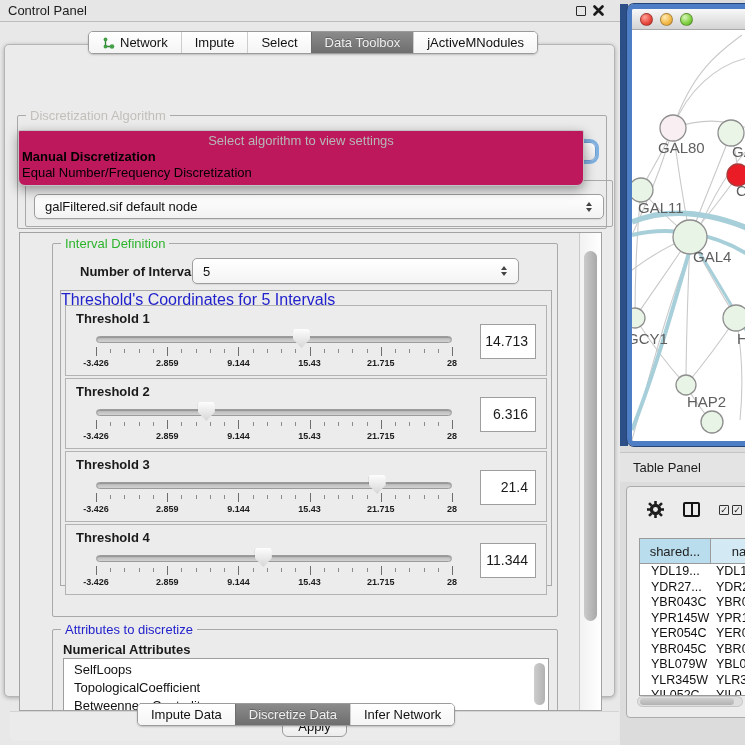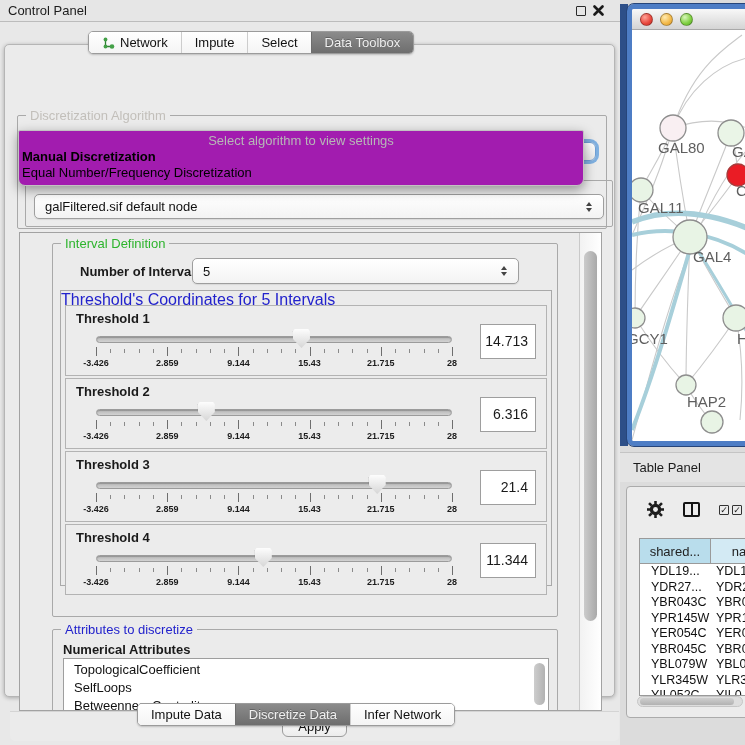--- a/index.html
+++ b/index.html
@@ -44,21 +44,21 @@
   .spin{display:flex;flex-direction:column;align-items:center;gap:2px;padding-right:11px;}
   .spin i{display:block;width:0;height:0;border-left:3.5px solid transparent;border-right:3.5px solid transparent;}
   .spin .up{border-bottom:4.5px solid #444;}
   .spin .dn{border-top:4.5px solid #444;}
   #td-combo{left:8px;top:13px;right:8px;height:25px;}
 
   
   #combo-focus{position:absolute;left:556px;top:97px;width:35px;height:19px;border-radius:6px;background:linear-gradient(#ffffff,#e6e6e6);border:1px solid #6fa0d4;box-shadow:0 0 0 3px var(--focus-ring);z-index:9;}
 
   
-  #algo-popup{position:absolute;left:13px;top:85px;width:566px;z-index:10;background:#a21caf;border:1px solid #c2c2c2;border-radius:2px 2px 7px 7px;box-shadow:0 4px 12px rgba(0,0,0,.38);padding:2px 0 4px 0;}
+  #algo-popup{position:absolute;left:13px;top:85px;width:566px;z-index:10;background:#be185d;border:1px solid #c2c2c2;border-radius:2px 2px 7px 7px;box-shadow:0 4px 12px rgba(0,0,0,.38);padding:2px 0 4px 0;}
   #algo-popup .hint{font-size:13px;color:#b7b7b7;text-align:center;line-height:16px;}
   .popt{font-size:13px;line-height:16px;padding-left:3px;color:#000;}
   .popt.bold{font-weight:bold;}
 
   
   #viewport{position:absolute;left:14px;top:187px;width:583px;height:479px;border:1px solid #a2a2a2;overflow:hidden;background:#ebebeb;}
   #vlane{position:absolute;right:0;top:0;bottom:0;width:22px;background:linear-gradient(to right,#f2f2f2,#ffffff);border-left:1px solid #c9c9c9;}
   #vthumb{position:absolute;left:4px;top:18px;width:13px;height:370px;border-radius:7px;background:linear-gradient(to right,#cbcbcb,#a9a9a9);}
 
   #interval-group{left:32px;top:10px;width:506px;height:374px;}
@@ -339,22 +339,22 @@
             </div>
           </div>
       </div>
     </div>
 
     <div id="attr-group" class="group">
       <span class="gtitle blue">Attributes to discretize</span>
       <span id="attr-label">Numerical Attributes</span>
       <div id="attr-list">
 
-      <div class="attr-item">TopologicalCoefficient</div>
-          <div class="attr-item">SelfLoops</div>
+      <div class="attr-item">SelfLoops</div>
+          <div class="attr-item">TopologicalCoefficient</div>
           <div class="attr-item">BetweennessCentrality</div>
           <div id="attr-scroll"></div>
         </div>
     </div>
 
     <div id="vlane">
       <div id="vthumb"></div>
     </div>
   </div>
 
@@ -382,20 +382,23 @@
       <span>Network</span>
     </div>
     <div class="seg">
       <span>Impute</span>
     </div>
     <div class="seg">
       <span>Select</span>
     </div>
     <div class="seg sel">
       <span>Data Toolbox</span>
+    </div>
+    <div class="seg">
+      <span>jActiveMNodules</span>
     </div>
   </div>
 <div id="bottom-tabs" class="segbar">
     <div class="seg">
       <span>Impute Data</span>
     </div>
     <div class="seg sel">
       <span>Discretize Data</span>
     </div>
     <div class="seg">

